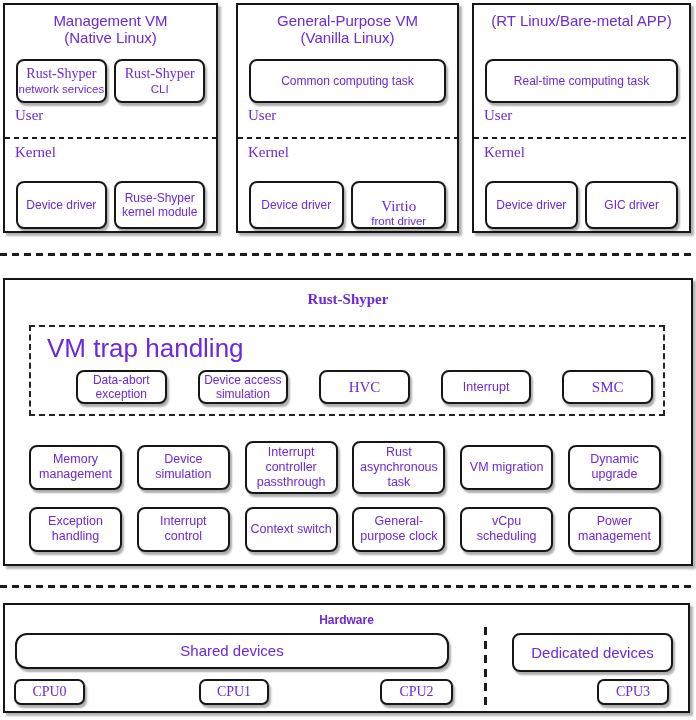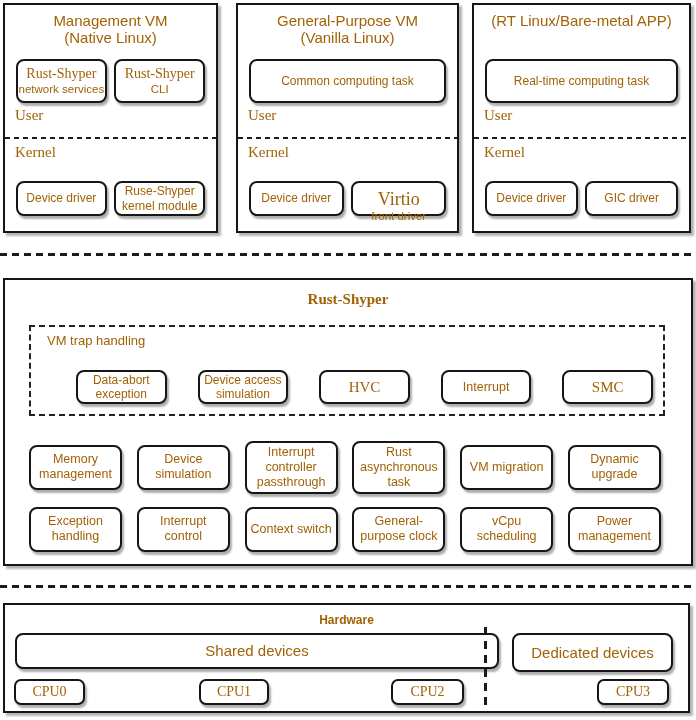--- a/index.html
+++ b/index.html
@@ -1,18 +1,18 @@
 <!DOCTYPE html>
 <html><head>
 <meta charset="utf-8">
 <style>
   html,body{margin:0;padding:0;background:#ffffff;}
   *{box-sizing:border-box;}
   .canvas{position:relative;width:696px;height:720px;background:#ffffff;overflow:hidden;
-          font-family:"Liberation Sans","DejaVu Sans",sans-serif;color:#a16207;}
+          font-family:"Liberation Sans","DejaVu Sans",sans-serif;color:#6d28d9;}
   .sans{font-family:"Liberation Sans","DejaVu Sans",sans-serif;}
   .serif{font-family:"Liberation Serif","DejaVu Serif",serif;}
 
   
   .panel{position:absolute;background:#fff;border:2px solid #161616;
          box-shadow:3px 3px 2px rgba(0,0,0,0.30);}
   #vm1{left:3px;top:3px;width:215px;height:230px;}
   #vm2{left:236px;top:3px;width:223px;height:230px;}
   #vm3{left:472px;top:3px;width:219px;height:230px;}
   #hyp{left:3px;top:278px;width:690px;height:288px;}
@@ -33,58 +33,58 @@
   .half{width:48%;}
   .full{width:100%;}
   .l1{font-size:14px;}
   .l2{font-size:11.5px;}
   .box-sans{font-size:12px;}
   .layer-label{position:absolute;left:10px;font-size:15px;text-align:right;}
   .user-pos{top:102px;}
   .kernel-pos{top:139px;}
   .vm-divider{position:absolute;top:132px;left:0;right:0;height:2px;
               background:repeating-linear-gradient(90deg,#1b1b1b 0 5px,transparent 5px 9px);}
-  .vm-drivers{position:absolute;top:176px;left:11px;right:11px;height:35px;
+  .vm-drivers{position:absolute;top:176px;left:11px;right:11px;height:48px;
               display:flex;justify-content:space-between;}
 
   
   .hsep{position:absolute;left:0;width:696px;height:3px;
         background:repeating-linear-gradient(90deg,#1b1b1b 0 7px,transparent 7px 12px);}
   #sep1{top:253px;}
   #sep2{top:585px;}
 
   
   .hyp-title{position:absolute;top:11px;left:0;right:0;text-align:center;
              font-weight:bold;font-size:15px;}
   .trap{position:absolute;left:24px;top:45px;width:636px;height:91px;
         border:2px dashed #222;background:#fff;}
-  .trap-label{position:absolute;left:16px;top:6px;font-size:13px;}
+  .trap-label{position:absolute;left:16px;top:6px;font-size:26px;}
   .trap-row{position:absolute;left:14px;right:10px;top:43px;height:34px;
             display:flex;justify-content:space-between;}
   .trap-box{width:95px;height:34px;margin-left:31px;}
   .trap-sm{font-size:12px;}
   .trap-serif{font-size:15px;}
   .trap-sans{font-size:12.5px;}
   .mod-row{position:absolute;left:24px;right:30px;display:flex;
            justify-content:space-between;align-items:center;}
   #mrow1{top:160px;height:54px;}
   #mrow2{top:224px;height:50px;}
   .mod-box{width:93px;min-height:45px;font-size:12.5px;padding:2px 1px;}
 
   
   .hw-title{position:absolute;top:8px;left:0;right:0;text-align:center;
             font-weight:bold;font-size:12px;}
-  .shared{position:absolute;left:10px;top:28px;width:484px;height:36px;font-size:15px;}
+  .shared{position:absolute;left:10px;top:28px;width:434px;height:36px;font-size:15px;border-radius:12px;}
   .dedicated{position:absolute;left:507px;top:28px;width:161px;height:39px;font-size:15px;}
   .vdash{position:absolute;left:479px;top:22px;width:3px;height:84px;
          background:repeating-linear-gradient(180deg,#1b1b1b 0 8px,transparent 8px 14px);}
   .cpu{position:absolute;top:74px;height:26px;font-size:14px;border-radius:7px;}
   #cpu0{left:9px;width:71px;}
   #cpu1{left:194px;width:70px;}
-  #cpu2{left:386px;width:73px;}
+  #cpu2{left:375px;width:73px;}
   #cpu3{left:592px;width:72px;}
 </style>
 </head>
 <body>
 
 <div class="canvas">
 
   <section class="panel" id="vm1">
     <div class="vm-title sans">
       <div>Management VM</div>
@@ -117,21 +117,21 @@
     </div>
     <div class="vm-apps">
       <div class="rbox full sans box-sans">Common computing task</div>
     </div>
     <div class="layer-label serif user-pos">User</div>
     <div class="vm-divider"></div>
     <div class="layer-label serif kernel-pos">Kernel</div>
     <div class="vm-drivers">
       <div class="rbox half sans box-sans">Device driver</div>
       <div class="rbox half">
-        <span class="serif" style="font-size:18px;margin-top:16px;">Virtio</span>
+        <span class="serif" style="font-size:15px;margin-top:16px;">Virtio</span>
         <span class="sans l2">front driver</span>
       </div>
     </div>
   </section>
 
   <section class="panel" id="vm3">
     <div class="vm-title sans">
       <div>(RT Linux/Bare-metal APP)</div>
     </div>
     <div class="vm-apps">

